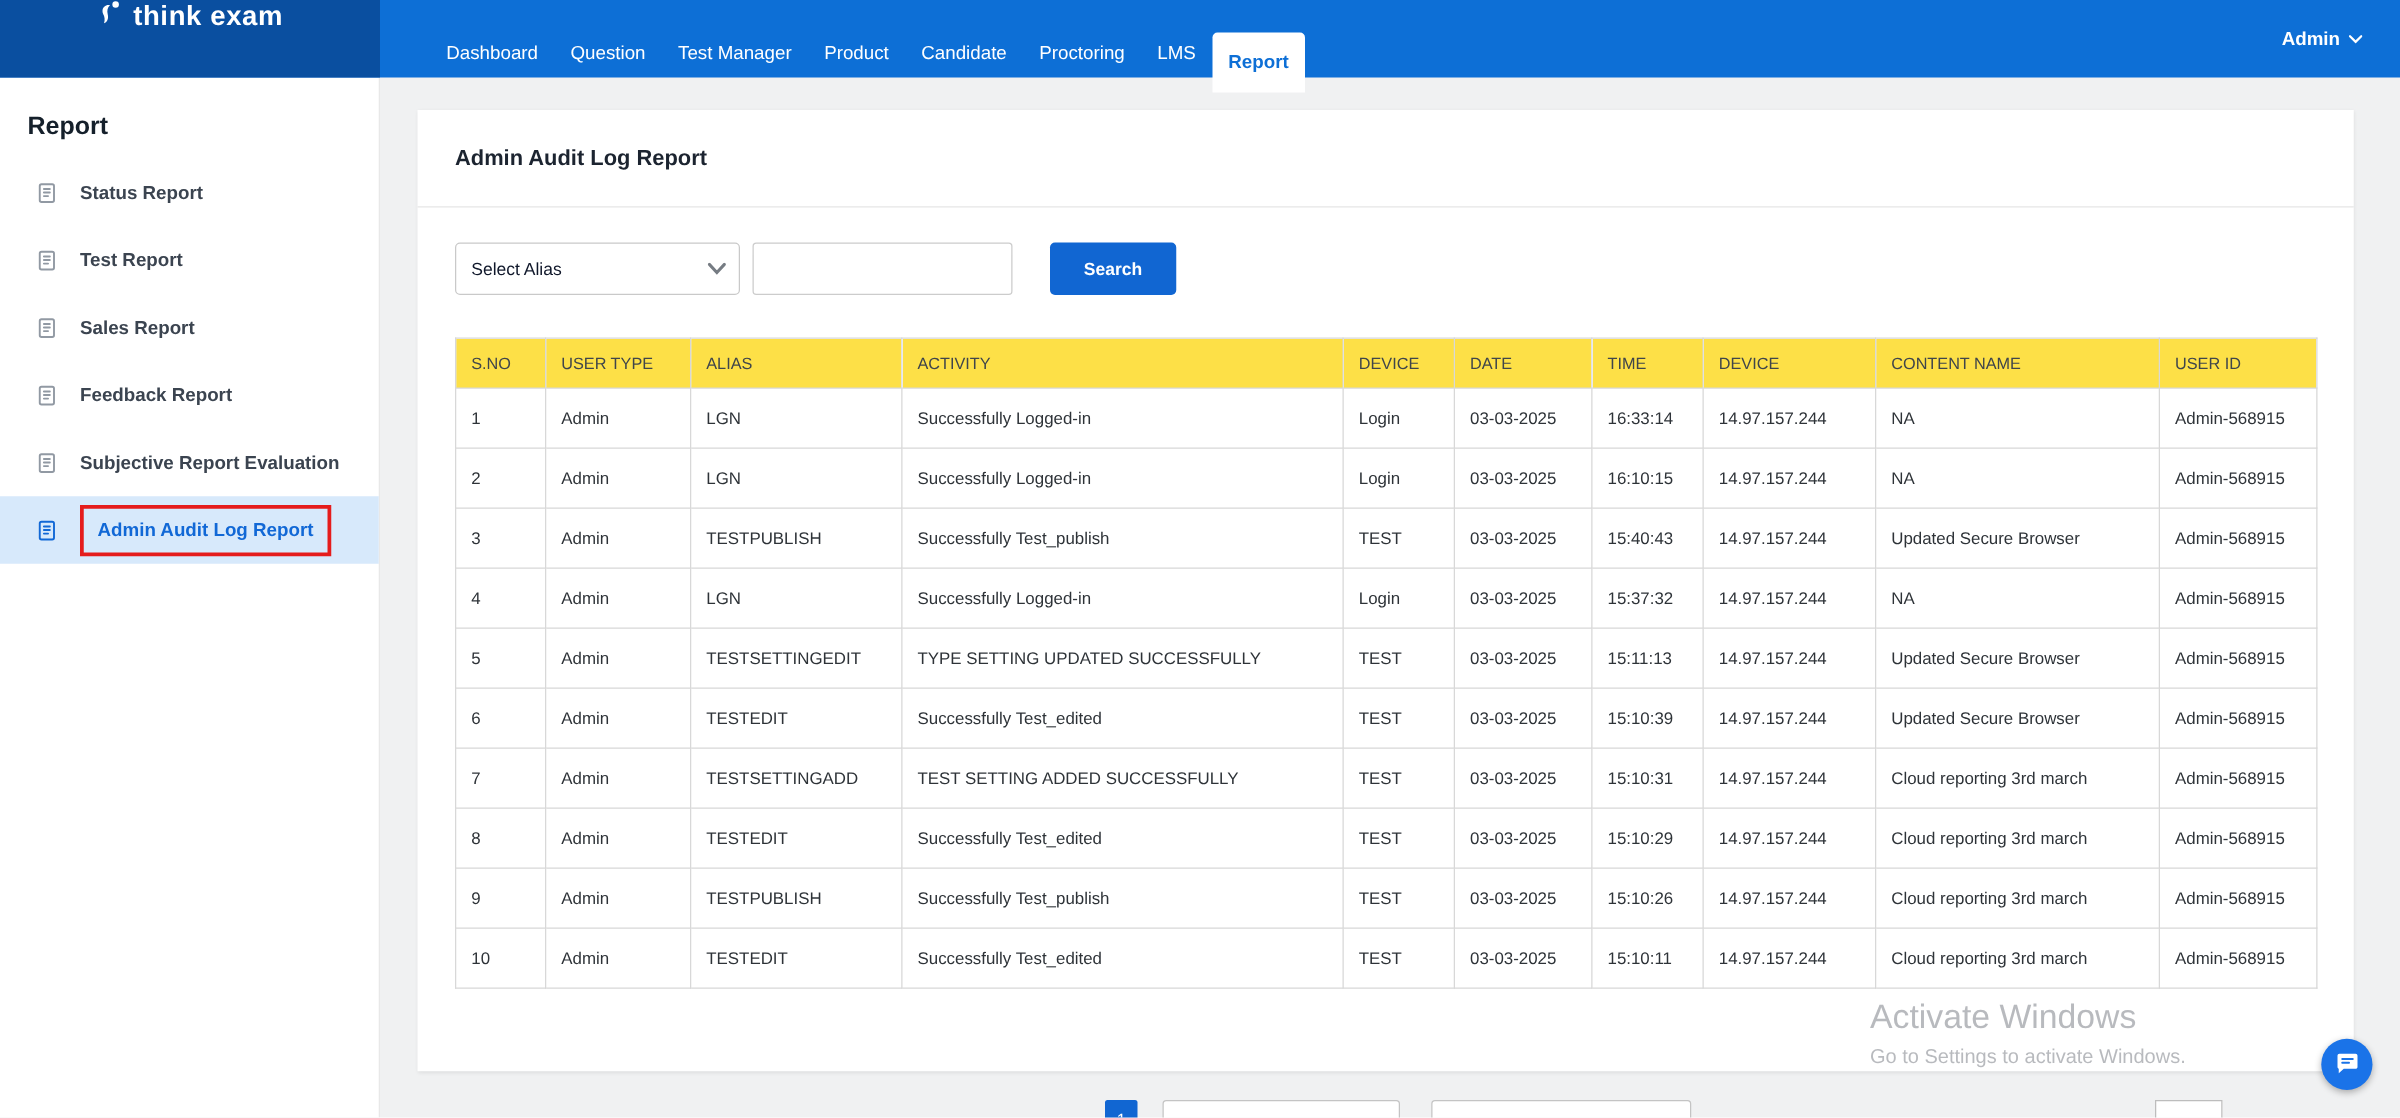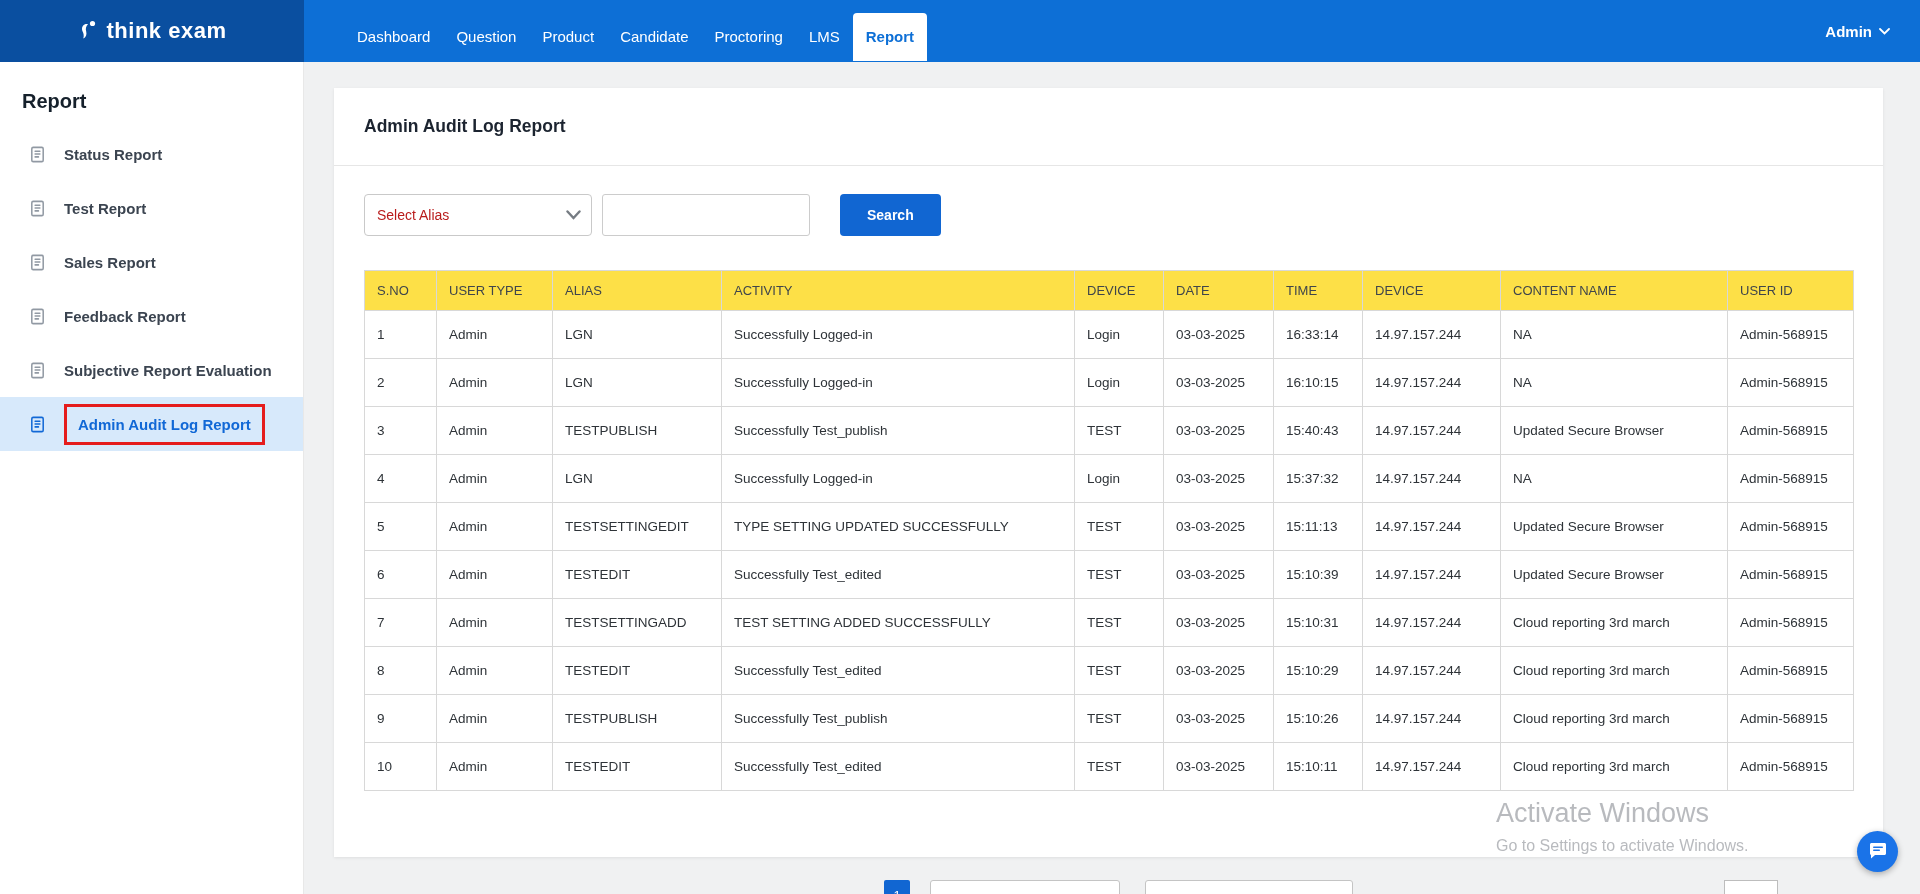--- a/index.html
+++ b/index.html
@@ -10,25 +10,25 @@
     position: relative;
   }
 
   
   .topbar {
     position: absolute; top: 0; left: 0; width: 1920px; height: 62px;
     background: #0d6fd6; display: flex; align-items: stretch; z-index: 20;
   }
   .brand {
     width: 304px; height: 62px; background: #0a4fa0;
-    display: flex; align-items: center; justify-content: center; gap: 9px;
+    display: flex; justify-content: center; gap: 9px;
     flex: 0 0 auto;
   }
   .brand-text { color: #ffffff; font-size: 22px; font-weight: 700; letter-spacing: .5px; }
-  .nav { display: flex; align-items: center; margin-left: 40px; height: 74px; }
+  .nav { display: flex; align-items: flex-end; margin-left: 40px; height: 74px; }
   .nav-item {
     color: #ffffff; font-size: 15px; font-weight: 500; text-decoration: none;
     padding: 0 13px; height: 62px; line-height: 62px; cursor: pointer; white-space: nowrap;
   }
   .nav-item.active {
     background: #ffffff; color: #0d6fd6; font-weight: 700;
     height: 48px; line-height: 48px; border-radius: 4px 4px 0 0;
   }
   .user-menu {
     margin-left: auto; margin-right: 30px; display: flex; align-items: center; gap: 7px;
@@ -61,21 +61,21 @@
     background: #ffffff; box-shadow: 0 1px 3px rgba(0,0,0,.08); z-index: 1;
   }
   .card-header { height: 78px; display: flex; align-items: center; padding-left: 30px; border-bottom: 1px solid #e6e6e6; }
   .card-title { font-size: 17.5px; font-weight: 700; color: #1c2430; }
 
   .filters { display: flex; align-items: center; margin: 28px 30px 0; }
   .select-box {
     width: 228px; height: 42px; border: 1px solid #c9c9c9; border-radius: 4px; background: #fff;
     display: flex; align-items: center; justify-content: space-between; padding-left: 12px; cursor: pointer;
   }
-  .select-box .sel-text { font-size: 14px; color: #b91c1c; }
+  .select-box .sel-text { font-size: 14px; color: #0f172a; }
   .select-chevron { width: 36px; display: flex; align-items: center; justify-content: center; color: #767c83; }
   .text-input {
     margin-left: 10px; width: 208px; height: 42px; border: 1px solid #cccccc; border-radius: 3px;
     padding: 0 10px; font-size: 14px; font-family: inherit; color: #333; background: #fff;
   }
   .search-btn {
     margin-left: 30px; height: 42px; padding: 12px 27px; background: #1166d2; color: #fff;
     border: none; border-radius: 4px; font-size: 14px; font-weight: 700; font-family: inherit; cursor: pointer;
   }
 
@@ -127,20 +127,21 @@
       <svg width="20" height="22" viewBox="0 0 20 22">
         <circle cx="14.5" cy="3.5" r="2.6" fill="#ffffff"></circle>
         <path d="M4 9 C4 5.5 7 3.5 10 4.2 C8 6 7.4 8.5 8.2 11.5 C9 14.5 8 17.5 5.2 18.6 C6.2 15.8 5.6 13.2 4.6 11.4 C4.2 10.6 4 9.8 4 9 Z" fill="#ffffff"></path>
       </svg>
     </span>
     <span class="brand-text">think exam</span>
   </div>
   <nav class="nav">
       <a class="nav-item">Dashboard</a>
       <a class="nav-item">Question</a>
+      <a class="nav-item">Test Manager</a>
       <a class="nav-item">Product</a>
       <a class="nav-item">Candidate</a>
       <a class="nav-item">Proctoring</a>
       <a class="nav-item">LMS</a>
       <a class="nav-item active">Report</a>
     </nav>
   <div class="user-menu">
     <span>Admin</span>
     <span style="display:flex;">
       <svg width="11" height="7" viewBox="0 0 11 7">

